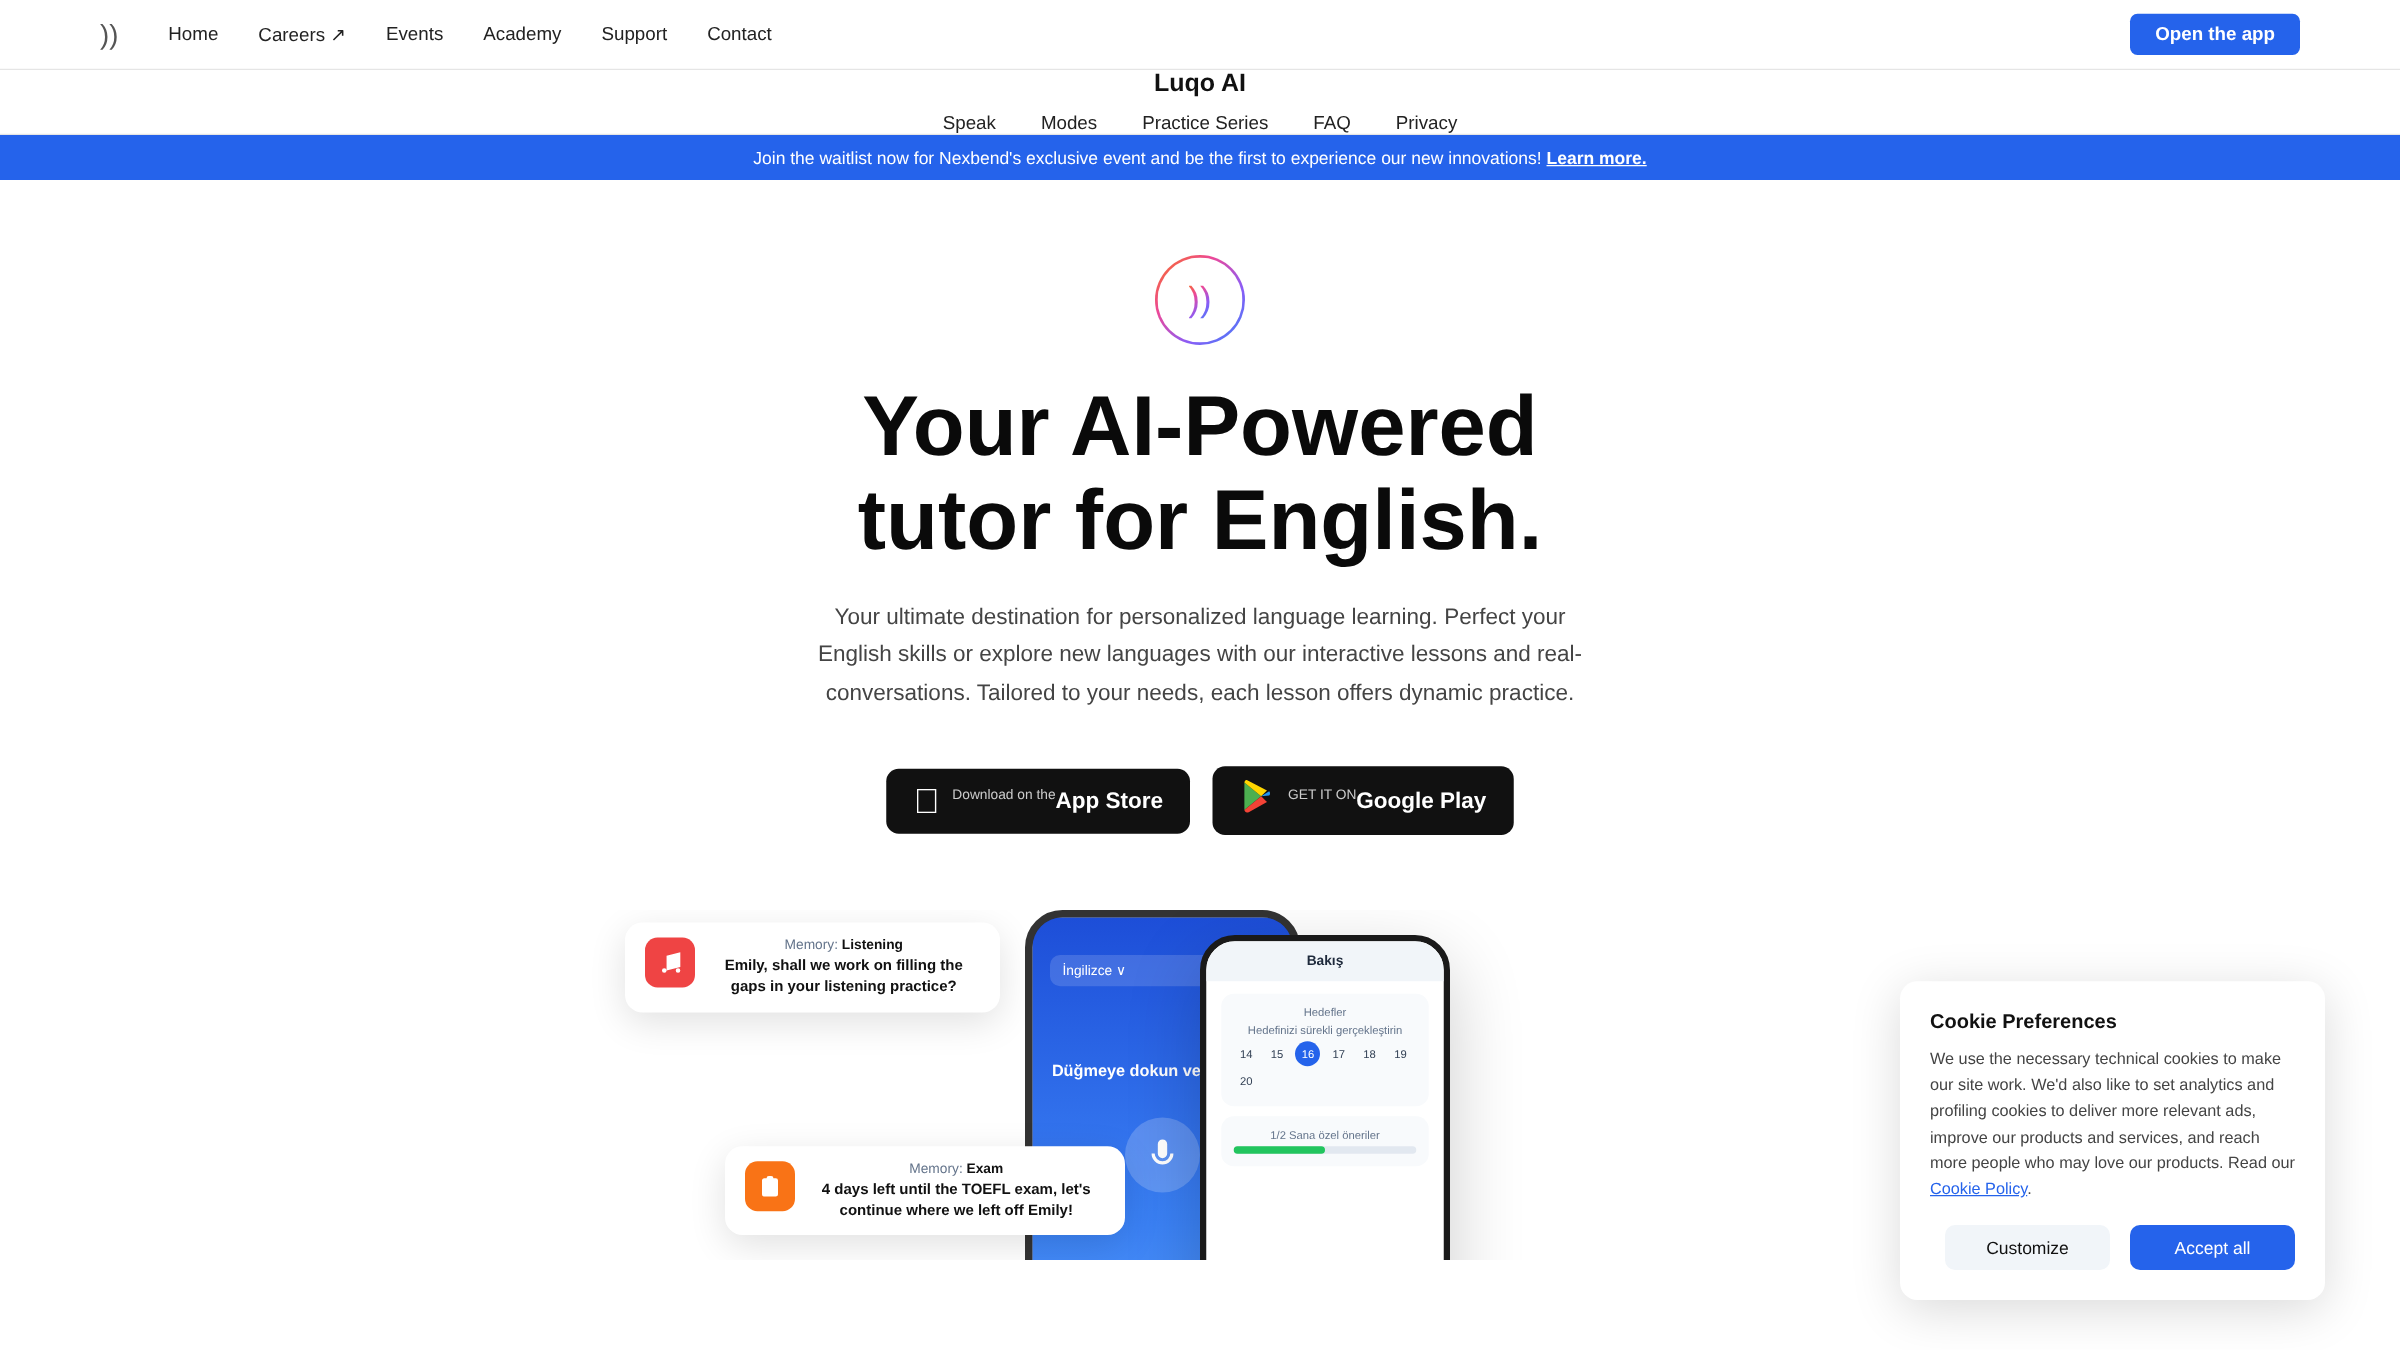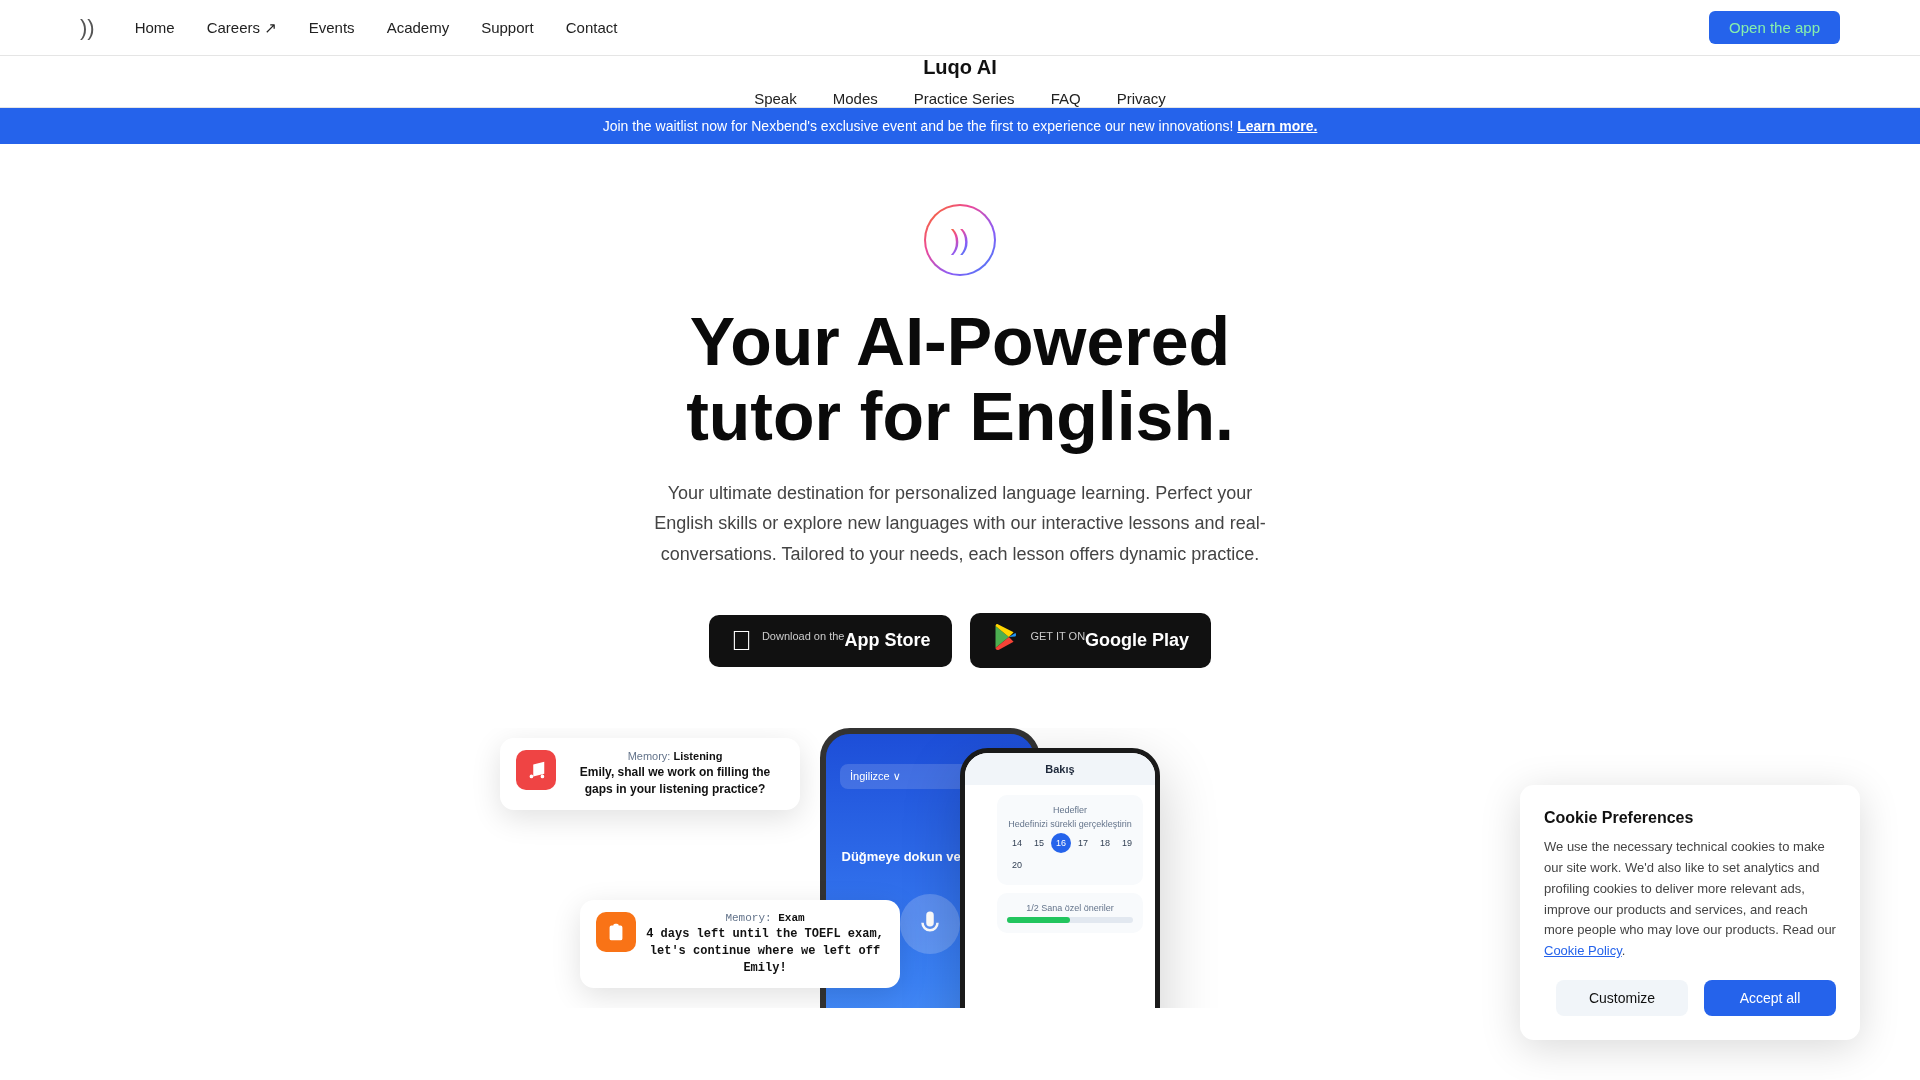--- a/index.html
+++ b/index.html
@@ -9,22 +9,22 @@
     .top-nav {
       display: flex; align-items: center; justify-content: space-between;
       padding: 0 80px; height: 56px; border-bottom: 1px solid #e5e5e5; background: #fff;
     }
     .top-nav-left { display: flex; align-items: center; gap: 40px; }
     .top-nav-logo { display: flex; align-items: center; gap: 8px; }
     .logo-icon { font-size: 22px; color: #555; }
     .top-nav-links { display: flex; gap: 32px; align-items: center; }
     .top-nav-links a { text-decoration: none; color: #222; font-size: 15px; }
     .open-app-btn {
-      background: #2563eb; color: #86efac; border: none; border-radius: 6px;
-      padding: 8px 20px; font-size: 15px; cursor: pointer; font-weight: 400;
+      background: #2563eb; color: #ffffff; border: none; border-radius: 6px;
+      padding: 8px 20px; font-size: 15px; cursor: pointer; font-weight: 700;
     }
 
     
     .secondary-nav {
       display: flex; align-items: center; justify-content: space-between;
       padding: 0 80px; height: 52px; border-bottom: 1px solid #e5e5e5; background: #fff; flex-direction: column;
     }
     .brand-name { font-size: 20px; font-weight: 700; color: #111; }
     .secondary-nav-links { display: flex; gap: 36px; align-items: center; }
     .secondary-nav-links a { text-decoration: none; color: #222; font-size: 15px; }
@@ -75,32 +75,32 @@
     }
     .phone-back-screen { width: 100%; height: 100%; background: linear-gradient(180deg, #1d4ed8 0%, #3b82f6 60%, #60a5fa 100%); position: relative; display: flex; flex-direction: column; align-items: center; padding: 30px 14px; }
     .phone-back-text { color: #fff; font-size: 13px; font-weight: 600; text-align: center; margin-top: 60px; }
     .phone-mic-btn { width: 60px; height: 60px; background: rgba(255,255,255,0.2); border-radius: 50%; display: flex; align-items: center; justify-content: center; margin-top: 30px; }
     .phone-front {
       position: absolute; top: 20px; left: 50%; transform: translateX(0px);
       width: 200px; height: 380px; background: #fff; border-radius: 28px;
       border: 5px solid #1a1a1a; overflow: hidden; z-index: 2; box-shadow: 0 20px 60px rgba(0,0,0,0.2);
     }
     .phone-front-header { background: #f1f5f9; padding: 10px 12px; font-size: 11px; font-weight: 700; color: #1e293b; }
-    .phone-front-body { padding: 10px 12px; margin-left: 20px; }
+    .phone-front-body { padding: 10px 12px; }
     .phone-front-card { background: #f8fafc; border-radius: 10px; padding: 10px; margin-bottom: 8px; }
     .phone-front-label { font-size: 9px; color: #64748b; margin-bottom: 4px; }
     .phone-front-grid { display: grid; grid-template-columns: repeat(6, 1fr); gap: 2px; }
     .phone-front-day { width: 20px; height: 20px; display: flex; align-items: center; justify-content: center; font-size: 9px; color: #334155; }
     .phone-front-day.active { background: #2563eb; border-radius: 50%; color: #fff; }
 
     
     .memory-card-left {
       position: absolute; bottom: 20px; left: 50%; transform: translateX(-380px);
       background: #fff; border-radius: 14px; padding: 12px 16px; width: 320px;
-      box-shadow: 0 8px 30px rgba(0,0,0,0.12); z-index: 5; display: flex; align-items: flex-start; gap: 10px; font-family: Liberation Mono, monospace;
+      box-shadow: 0 8px 30px rgba(0,0,0,0.12); z-index: 5; display: flex; align-items: flex-start; gap: 10px;
     }
     .memory-card-icon { width: 40px; height: 40px; background: #f97316; border-radius: 10px; display: flex; align-items: center; justify-content: center; flex-shrink: 0; }
     .memory-card-icon svg { width: 22px; height: 22px; }
     .memory-card-text { flex: 1; }
     .memory-card-label { font-size: 11px; color: #64748b; }
     .memory-card-label b { color: #111; }
     .memory-card-desc { font-size: 12px; font-weight: 600; color: #111; margin-top: 2px; line-height: 1.4; }
 
     .memory-card-right {
       position: absolute; top: 10px; right: 50%; transform: translateX(-160px);

